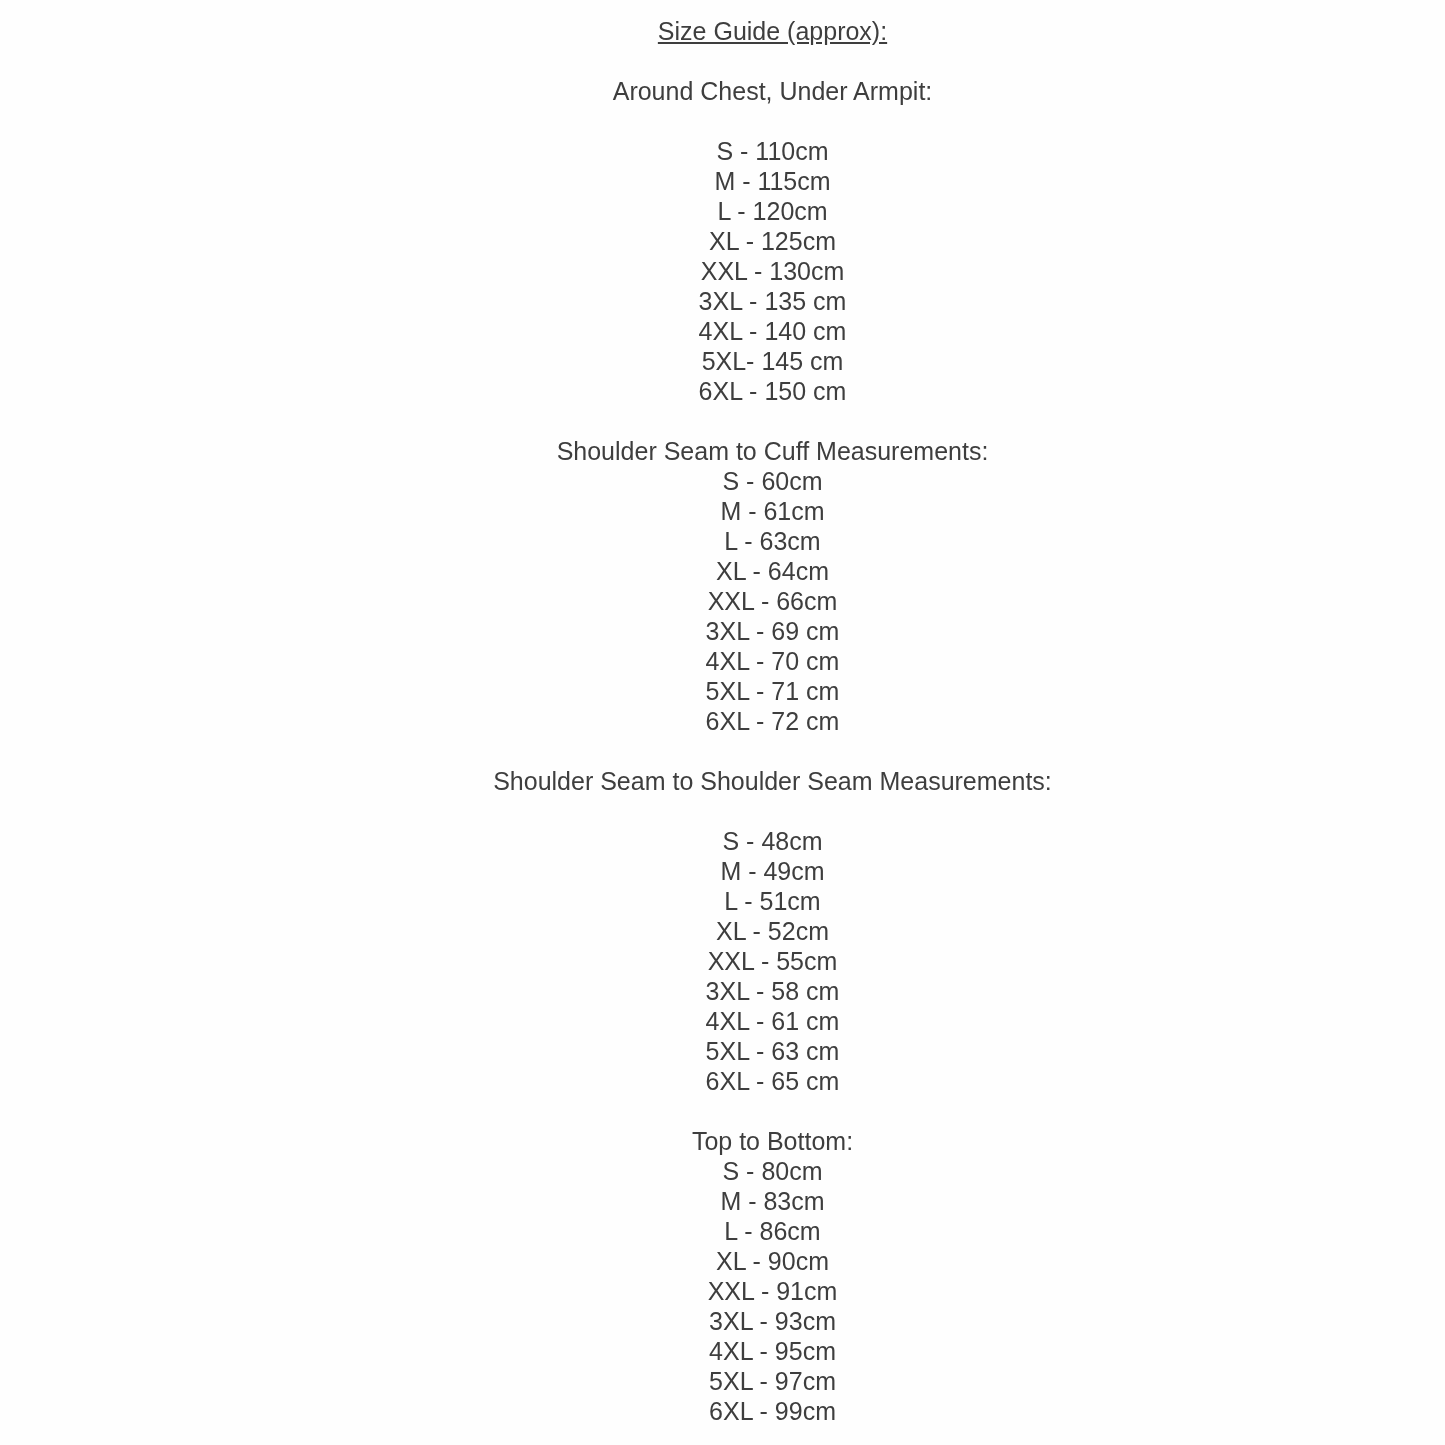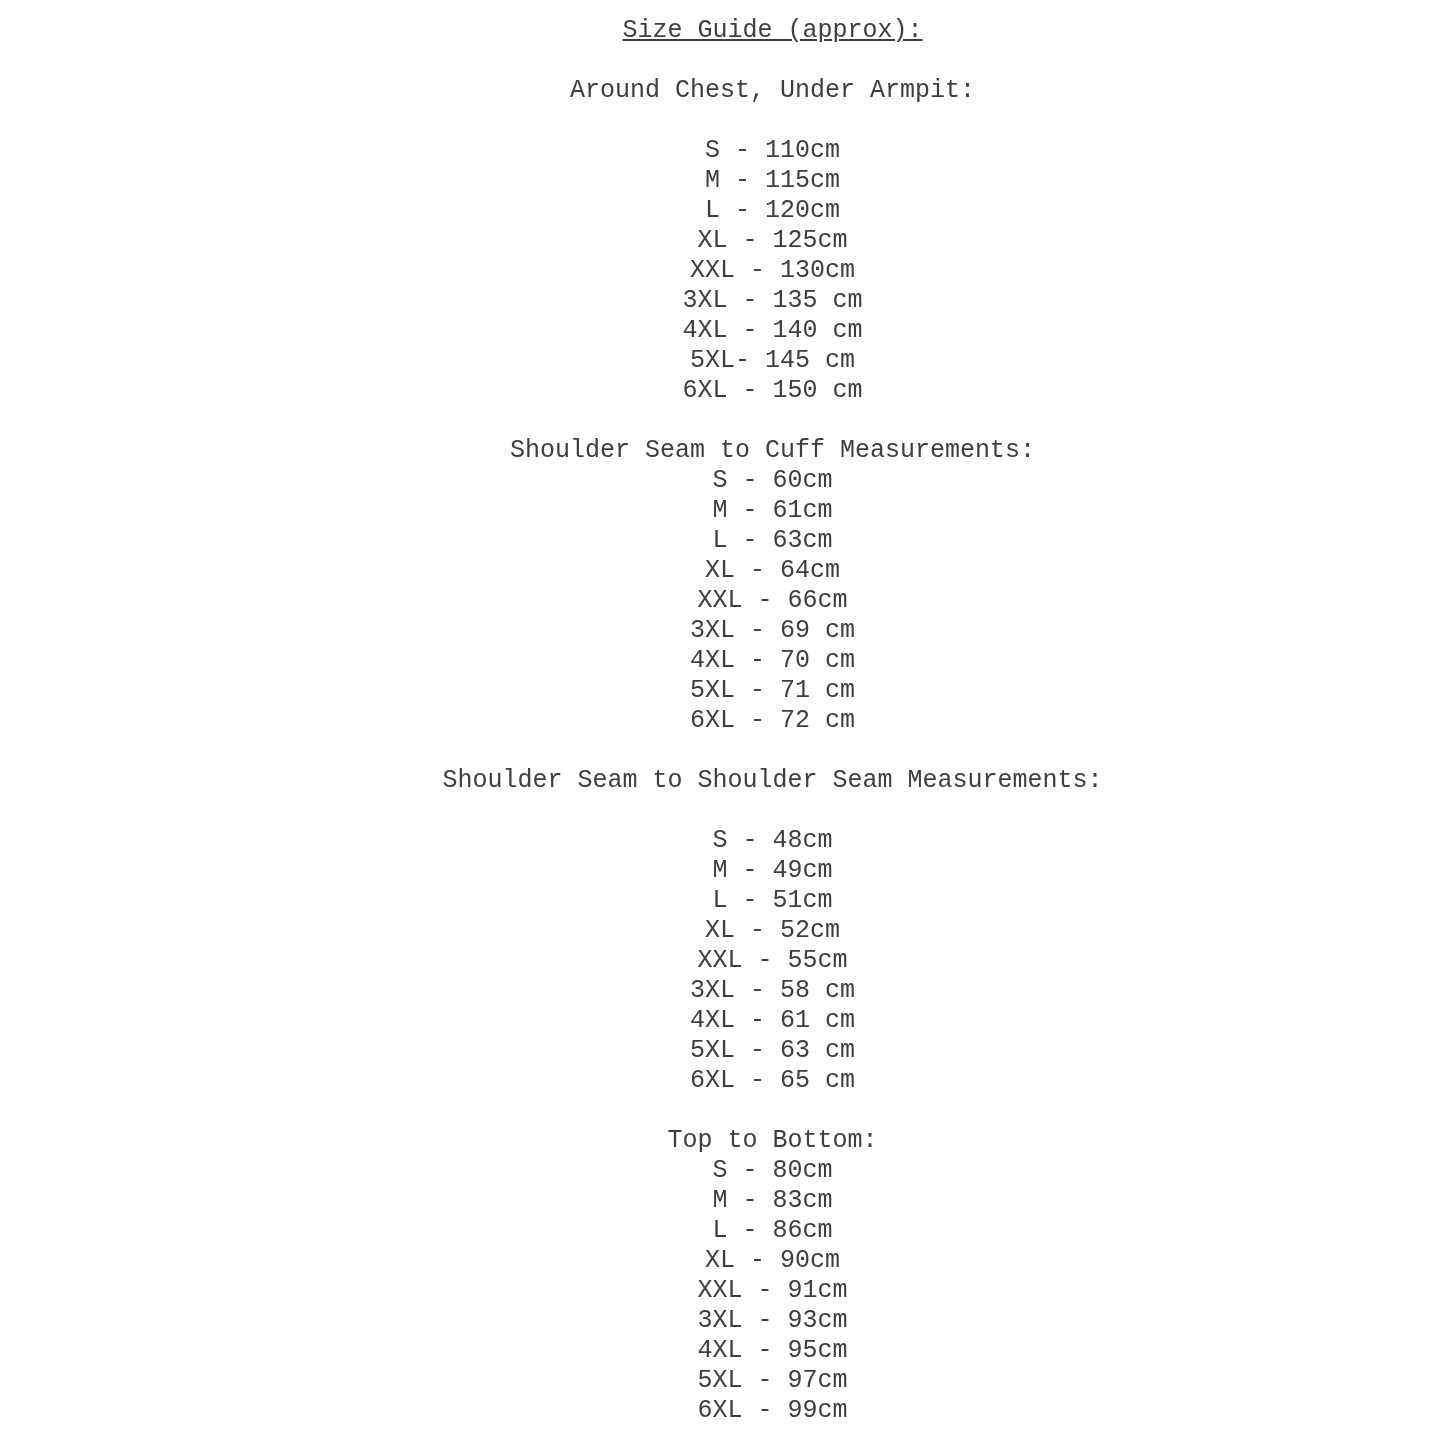--- a/index.html
+++ b/index.html
@@ -5,21 +5,21 @@
   html, body {
     margin: 0;
     padding: 0;
     background: #fefefe;
   }
   .page {
     width: 1445px;
     height: 1445px;
     overflow: hidden;
     background: #fefefe;
-    font-family: Liberation Mono, monospace;
+    font-family: Liberation Sans, sans-serif;
     color: #3e3e3e;
   }
   .content {
     position: relative;
     left: 50px;           
     padding-top: 16px;
     text-align: center;
     font-size: 25px;
     line-height: 30px;
   }

